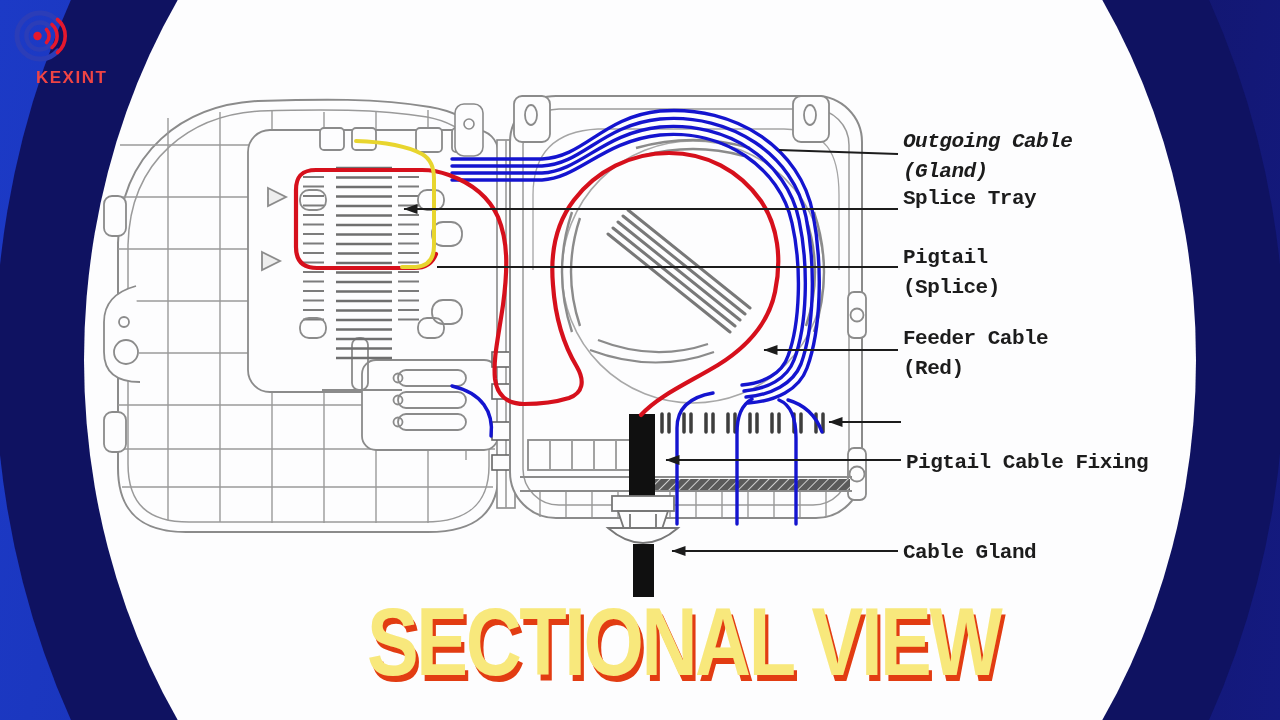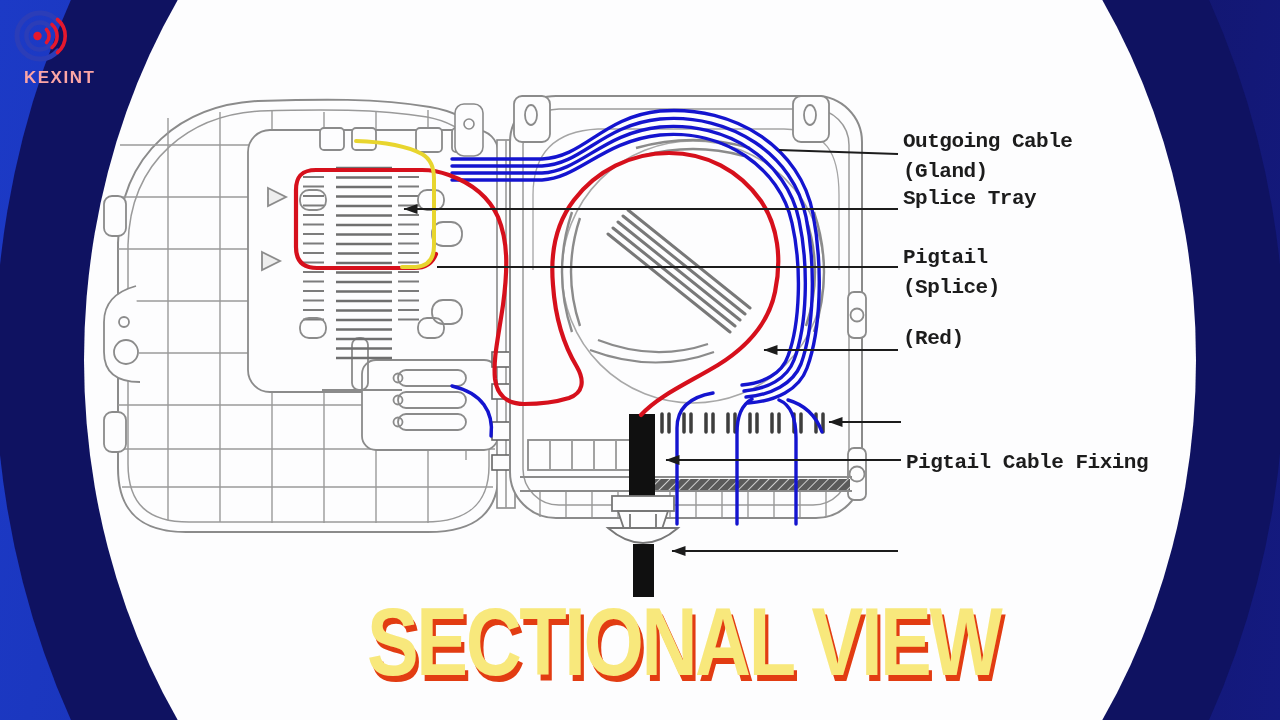--- a/index.html
+++ b/index.html
@@ -4,21 +4,21 @@
 <style>
   html,body{margin:0;padding:0;width:1280px;height:720px;overflow:hidden;background:#10135e;}
   .stage{position:absolute;inset:0;width:1280px;height:720px;font-family:"Liberation Sans",sans-serif;}
   .bg{position:absolute;inset:0;background:linear-gradient(100deg,#1c3ac6 0%,#1a34ba 22%,#151d8e 55%,#12166e 80%,#141a80 100%);}
   .ring{position:absolute;left:-5px;top:-405px;width:1290px;height:1530px;border-radius:50%;background:#0f1261;}
   .panel{position:absolute;left:84px;top:-288px;width:1112px;height:1296px;border-radius:50%;background:#fdfdfe;}
   .diagram{position:absolute;left:0;top:0;width:1280px;height:720px;}
   .lbl{position:absolute;font-family:"Liberation Mono",monospace;font-size:21px;font-weight:600;color:#1c1c1c;line-height:30px;white-space:nowrap;letter-spacing:-0.5px;}
   .title{position:absolute;left:305px;top:593px;width:620px;text-align:center;font-size:97px;font-weight:800;line-height:1;color:#f8e87c;text-shadow:4px 6px 0 #e23c12;transform:scaleX(0.80);transform-origin:center;letter-spacing:-3px;white-space:nowrap;}
   .logo{position:absolute;left:10px;top:6px;width:120px;}
-  .logo-text{font-size:17px;font-weight:700;color:#fca5a5;letter-spacing:1.5px;margin-left:14px;margin-top:-2px;}
+  .logo-text{font-size:17px;font-weight:700;color:#ef4444;letter-spacing:1.5px;margin-left:26px;margin-top:-2px;}
 </style>
 </head>
 <body>
 
 <div class="stage">
   <div class="bg"></div>
   <div class="ring"></div>
   <div class="panel"></div>
 
   <svg class="diagram" viewBox="0 0 1280 720">
@@ -147,36 +147,40 @@
       <line x1="898" y1="154" x2="779" y2="150"></line>
       <line x1="898" y1="209" x2="404" y2="209" marker-end="url(#arw)"></line>
       <line x1="898" y1="267" x2="437" y2="267"></line>
       <line x1="898" y1="350" x2="764" y2="350" marker-end="url(#arw)"></line>
       <line x1="901" y1="422" x2="829" y2="422" marker-end="url(#arw)"></line>
       <line x1="901" y1="460" x2="666" y2="460" marker-end="url(#arw)"></line>
       <line x1="898" y1="551" x2="672" y2="551" marker-end="url(#arw)"></line>
     </g>
   </svg>
 
-  <div class="lbl" style="left:903px;top:127px;">
+  <div class="lbl" style="left:903px;top:127px;font-style:italic;">
     <div>Outgoing Cable</div>
     <div>(Gland)</div>
   </div>
   <div class="lbl" style="left:903px;top:184px;">
     <div>Splice Tray</div>
   </div>
   <div class="lbl" style="left:903px;top:243px;">
     <div>Pigtail</div>
     <div>(Splice)</div>
   </div>
   <div class="lbl" style="left:903px;top:324px;">
+    <div>Feeder Cable</div>
     <div>(Red)</div>
   </div>
   <div class="lbl" style="left:906px;top:448px;">
     <div>Pigtail Cable Fixing</div>
+  </div>
+  <div class="lbl" style="left:903px;top:538px;">
+    <div>Cable Gland</div>
   </div>
 
   <div class="title">
     <span>SECTIONAL VIEW</span>
   </div>
 
   <div class="logo">
     <svg width="62" height="60" viewBox="0 0 62 60">
       <path d="M47.6,15.2 A23,23 0 1 0 47.6,44.8" stroke="#2b3db8" stroke-width="5" fill="none" stroke-linecap="round"></path>
       <path d="M39.5,20.5 A13.5,13.5 0 1 0 39.5,39.5" stroke="#2b3db8" stroke-width="4.5" fill="none" stroke-linecap="round"></path>

